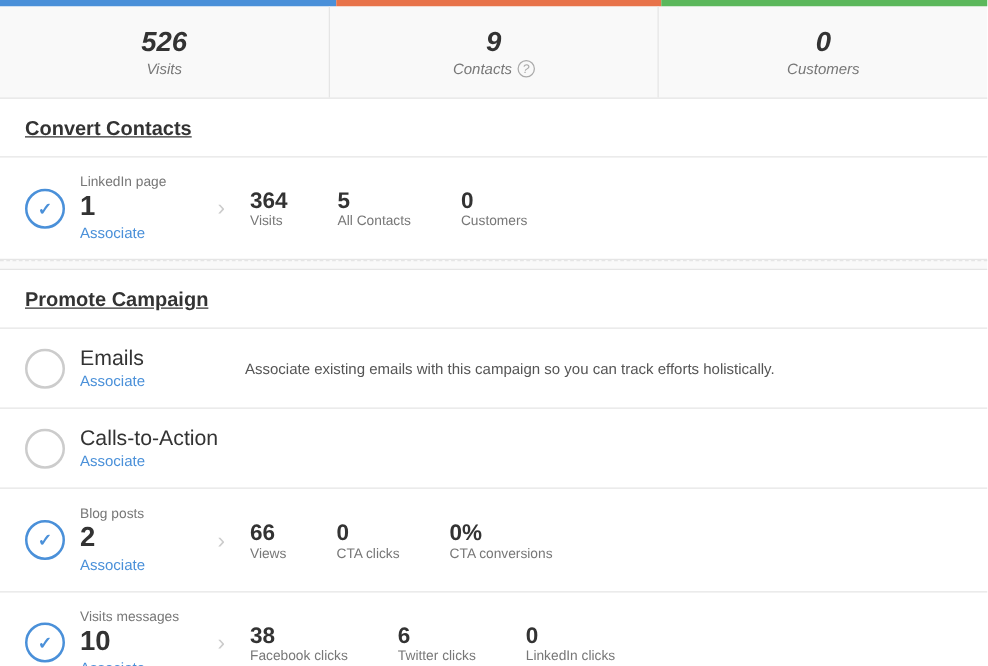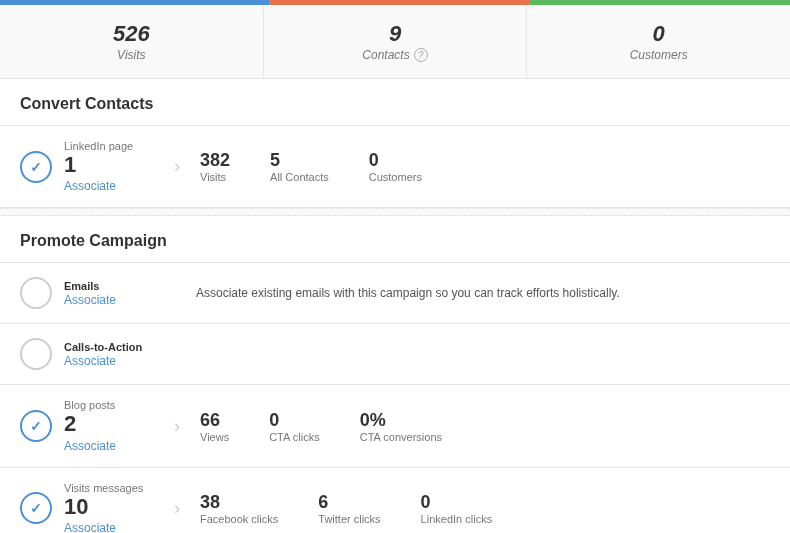--- a/index.html
+++ b/index.html
@@ -62,20 +62,21 @@
 
     
     .section {
       padding: 16px 20px 0 20px;
     }
     .section-title {
       font-size: 16px;
       font-weight: bold;
       color: #333;
       margin-bottom: 12px;
+      text-decoration: underline;
     }
     .section-divider {
       border: none;
       border-top: 1px solid #e5e5e5;
       margin: 0;
     }
 
     
     .campaign-row {
       display: flex;
@@ -165,22 +166,22 @@
       flex: 1;
       font-size: 12px;
       color: #555;
     }
 
     
     .promote-row-info {
       min-width: 120px;
     }
     .promote-row-title {
-      font-weight: bold;
-      font-size: 11px;
+      font-weight: normal;
+      font-size: 17px;
       color: #333;
     }
   </style>
 </head>
 <body>
 
 <div class="top-bar">
   <div class="top-bar-segment" style="background:#4a90d9;width:34%"></div>
   <div class="top-bar-segment" style="background:#e8734a;width:33%"></div>
   <div class="top-bar-segment" style="background:#5cb85c;width:33%"></div>
@@ -218,21 +219,21 @@
     <span class="checkmark">✓</span>
   </div>
   <div class="row-info">
     <div class="row-type">LinkedIn page</div>
     <div class="row-count">1</div>
     <a class="row-link">Associate</a>
   </div>
   <span class="chevron">›</span>
   <div class="row-stats">
     <div class="row-stat">
-      <span class="row-stat-number">382</span>
+      <span class="row-stat-number">364</span>
       <span class="row-stat-label">Visits</span>
     </div>
     <div class="row-stat">
       <span class="row-stat-number">5</span>
       <span class="row-stat-label">All Contacts</span>
     </div>
     <div class="row-stat">
       <span class="row-stat-number">0</span>
       <span class="row-stat-label">Customers</span>
     </div>

